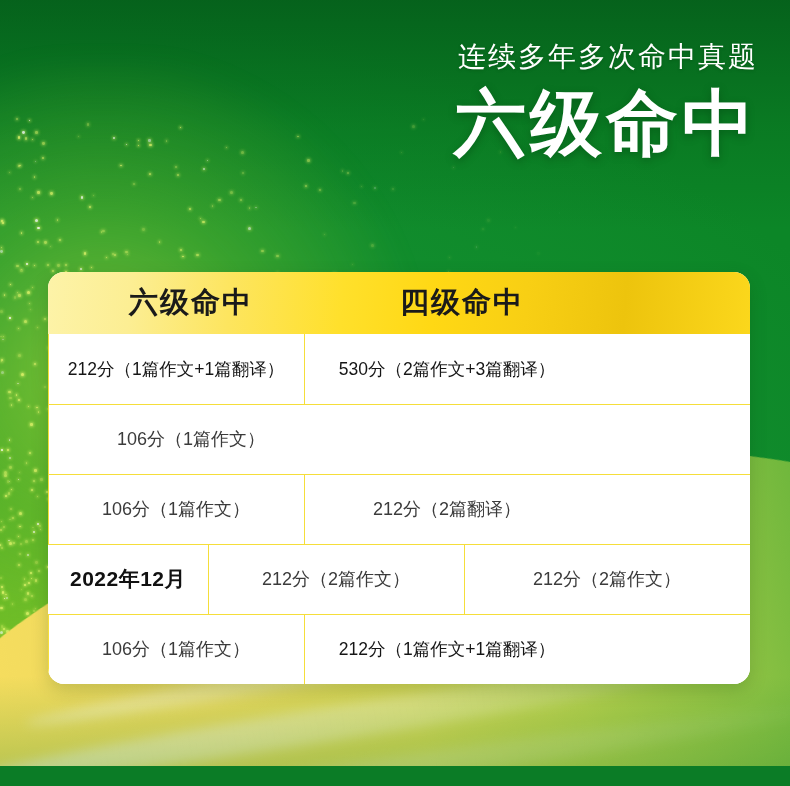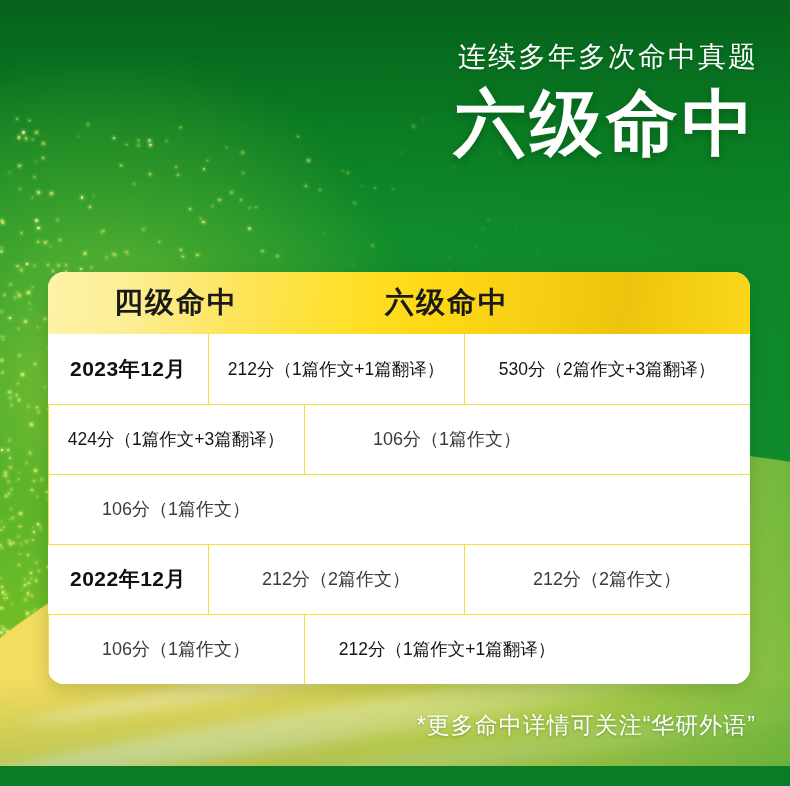--- a/index.html
+++ b/index.html
@@ -851,44 +851,43 @@
   <div class="swoosh-streak" style="left:120px; bottom:-6px; width:700px; height:26px; transform:rotate(-8deg); opacity:.55;"></div>
   <div class="swoosh-fade"></div>
 
   <div class="headline">
     <div class="subtitle">连续多年多次命中真题</div>
     <div class="title">六级命中</div>
   </div>
 
   <div class="table-card">
     <div class="thead">
+      <div class="th th-c2">六级命中</div>
       <div class="th th-c1">四级命中</div>
-      <div class="th th-c2">六级命中</div>
     </div>
     <div class="tbody" id="tbody">
         <div class="trow">
-          <div class="td td-c0">2023年12月</div>
           <div class="td td-c1">
             <span class="val dark small">212分（1篇作文+1篇翻译）</span>
           </div>
           <div class="td td-c2">
             <span class="val dark small">530分（2篇作文+3篇翻译）</span>
           </div>
         </div>
         <div class="trow">
-          <div class="td td-c1">
-            <span class="val dark small">424分（1篇作文+3篇翻译）</span>
-          </div>
           <div class="td td-c2">
             <span class="val">106分（1篇作文）</span>
           </div>
         </div>
         <div class="trow">
           <div class="td td-c1">
             <span class="val">106分（1篇作文）</span>
+          </div>
+          <div class="td td-c2">
+            <span class="val">212分（2篇翻译）</span>
           </div>
         </div>
         <div class="trow">
           <div class="td td-c0">2022年12月</div>
           <div class="td td-c1">
             <span class="val">212分（2篇作文）</span>
           </div>
           <div class="td td-c2">
             <span class="val">212分（2篇作文）</span>
           </div>
@@ -897,15 +896,14 @@
           <div class="td td-c1">
             <span class="val">106分（1篇作文）</span>
           </div>
           <div class="td td-c2">
             <span class="val dark small">212分（1篇作文+1篇翻译）</span>
           </div>
         </div>
       </div>
   </div>
 
-  <div class="footnote">*更多命中详情可关注“华研外语”</div>
 
 </div>
 
 </body></html>

